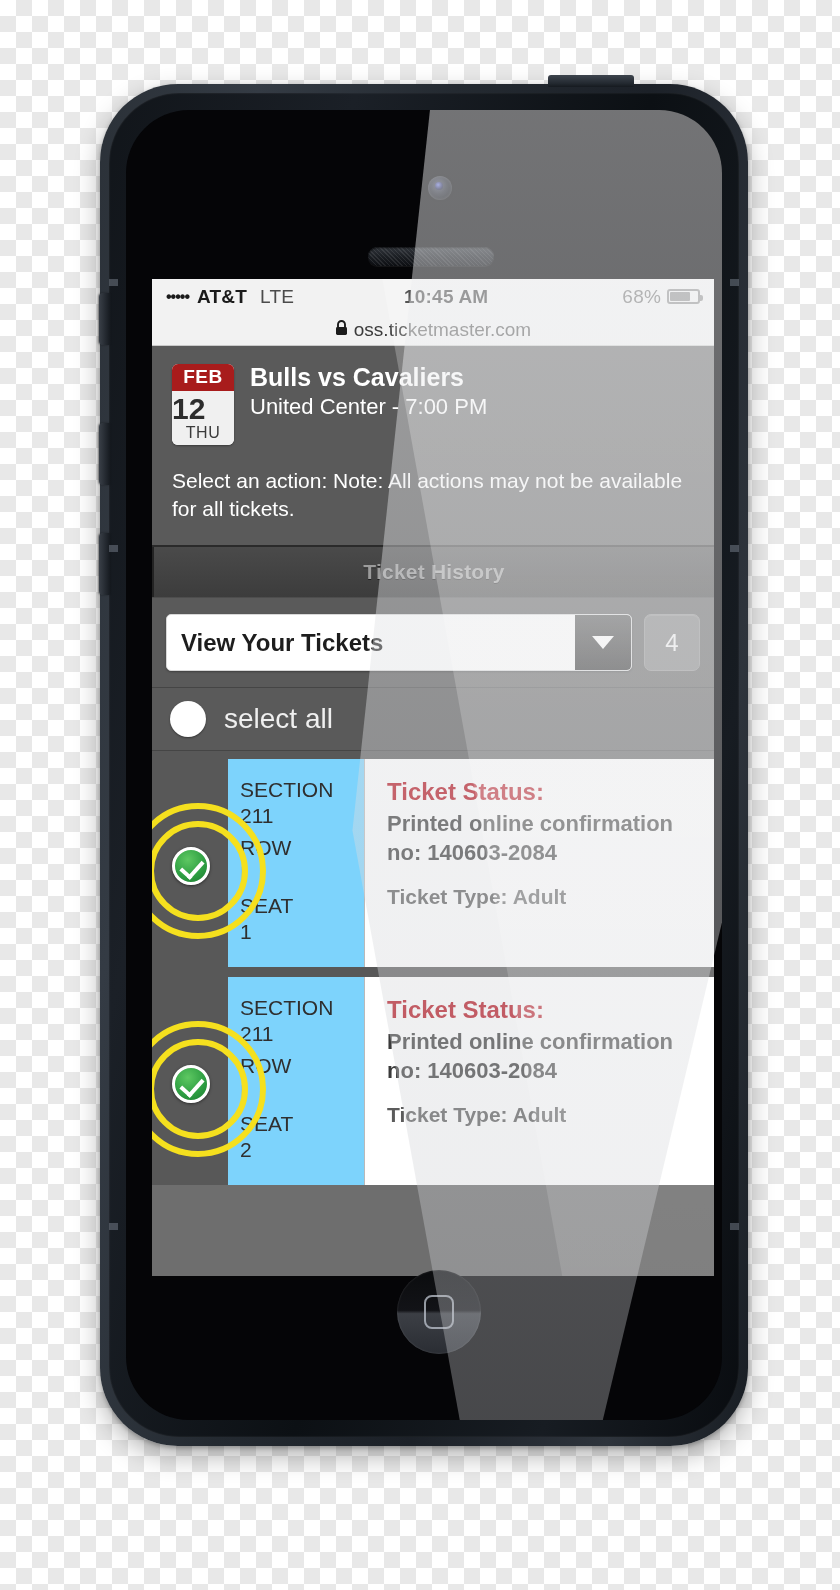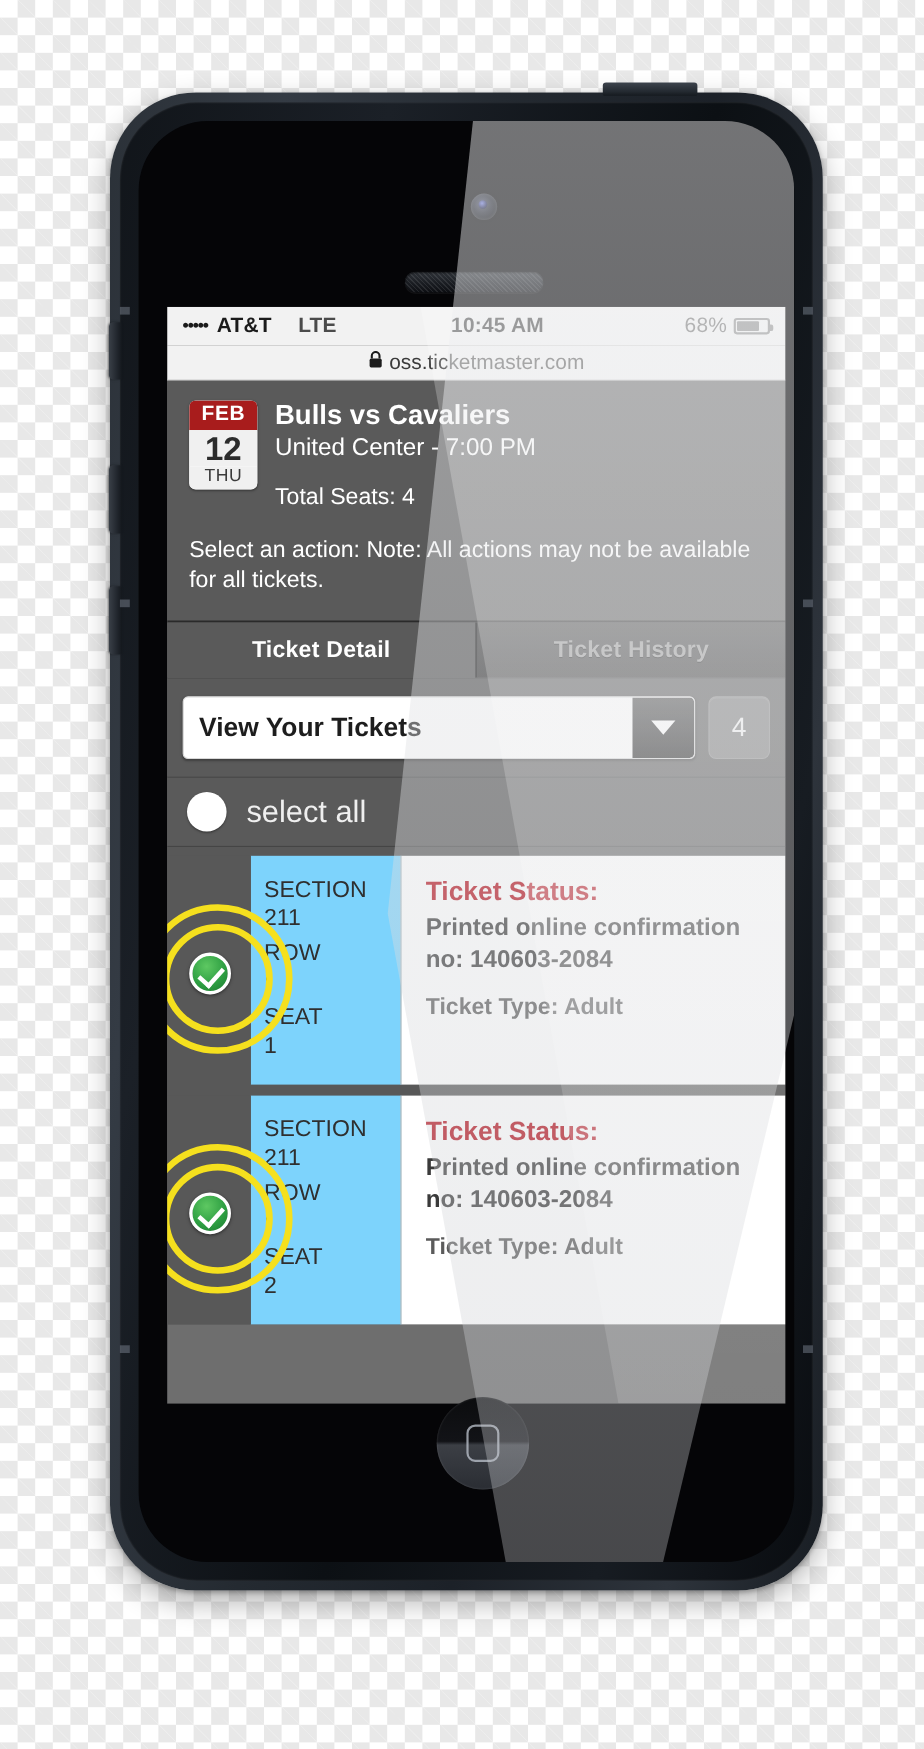--- a/index.html
+++ b/index.html
@@ -119,21 +119,21 @@
   
   #status-bar {
     height: 35px; background: #f2f2f2;
     display: flex; align-items: center;
     padding: 0 14px;
     font-size: 19px; color: #1b1b1b; font-weight: bold;
     letter-spacing: 0.2px;
   }
   #sb-dots { letter-spacing: -1px; font-size: 16px; }
   #sb-carrier { margin-left: 8px; }
-  #sb-net { margin-left: 24px; font-weight: bold; color: #4b4b4b; }
+  #sb-net { margin-left: 13px; font-weight: normal; color: #4b4b4b; }
   #sb-time { flex: 1; text-align: center; padding-right: 24px; }
   #sb-right { display: flex; align-items: center; gap: 6px; color: #5a5a5a; font-weight: normal;}
   #battery {
     position: relative; width: 33px; height: 15px;
     border: 2px solid #7c7c7c; border-radius: 3px;
   }
   #battery-fill {
     position: absolute; left: 1px; top: 1px; bottom: 1px;
     width: 66%; background: #7c7c7c; border-radius: 1px;
   }
@@ -164,21 +164,21 @@
     box-shadow: 0 1px 2px rgba(0,0,0,0.35);
     margin-top: 2px;
   }
   #cal-month {
     background: #a81c1c; color: #fff;
     font-size: 19px; font-weight: bold; text-align: center;
     padding: 2px 0 3px 0; letter-spacing: 0.5px;
   }
   #cal-day {
     color: #2c2c2c; font-size: 30px; font-weight: bold;
-    text-align: center; line-height: 30px; padding-top: 3px;
+    line-height: 30px; padding-top: 3px;
     background: #f0f0f0;
   }
   #cal-dow {
     color: #3b3b3b; font-size: 16px; text-align: center;
     padding-bottom: 3px; background: #f0f0f0; letter-spacing:0.5px;
   }
   #event-text { margin-left: 16px; }
   #event-title { font-size: 25px; font-weight: bold; line-height: 30px; }
   #event-venue { font-size: 22px; line-height: 30px; font-weight: normal; }
   #event-seats { font-size: 21px; margin-top: 18px; }
@@ -388,30 +388,26 @@
         <div id="event-header">
           <div id="event-row">
             <div id="cal-icon">
               <div id="cal-month">FEB</div>
               <div id="cal-day">12</div>
               <div id="cal-dow">THU</div>
             </div>
             <div id="event-text">
               <div id="event-title">Bulls vs Cavaliers</div>
               <div id="event-venue">United Center - 7:00 PM</div>
-              <div id="event-seats">Total Seats: 4</div>
             </div>
           </div>
           <div id="action-note">Select an action: Note: All actions may not be available for all tickets.</div>
         </div>
 
         <div id="tabs">
-          <div class="tab active">
-            <span>Ticket Detail</span>
-          </div>
           <div class="tab inactive">
             <span>Ticket History</span>
           </div>
         </div>
 
         <div id="controls">
           <div id="dropdown">
             <span id="dropdown-label">View Your Tickets</span>
             <span id="dropdown-arrow">
                 <span></span>

